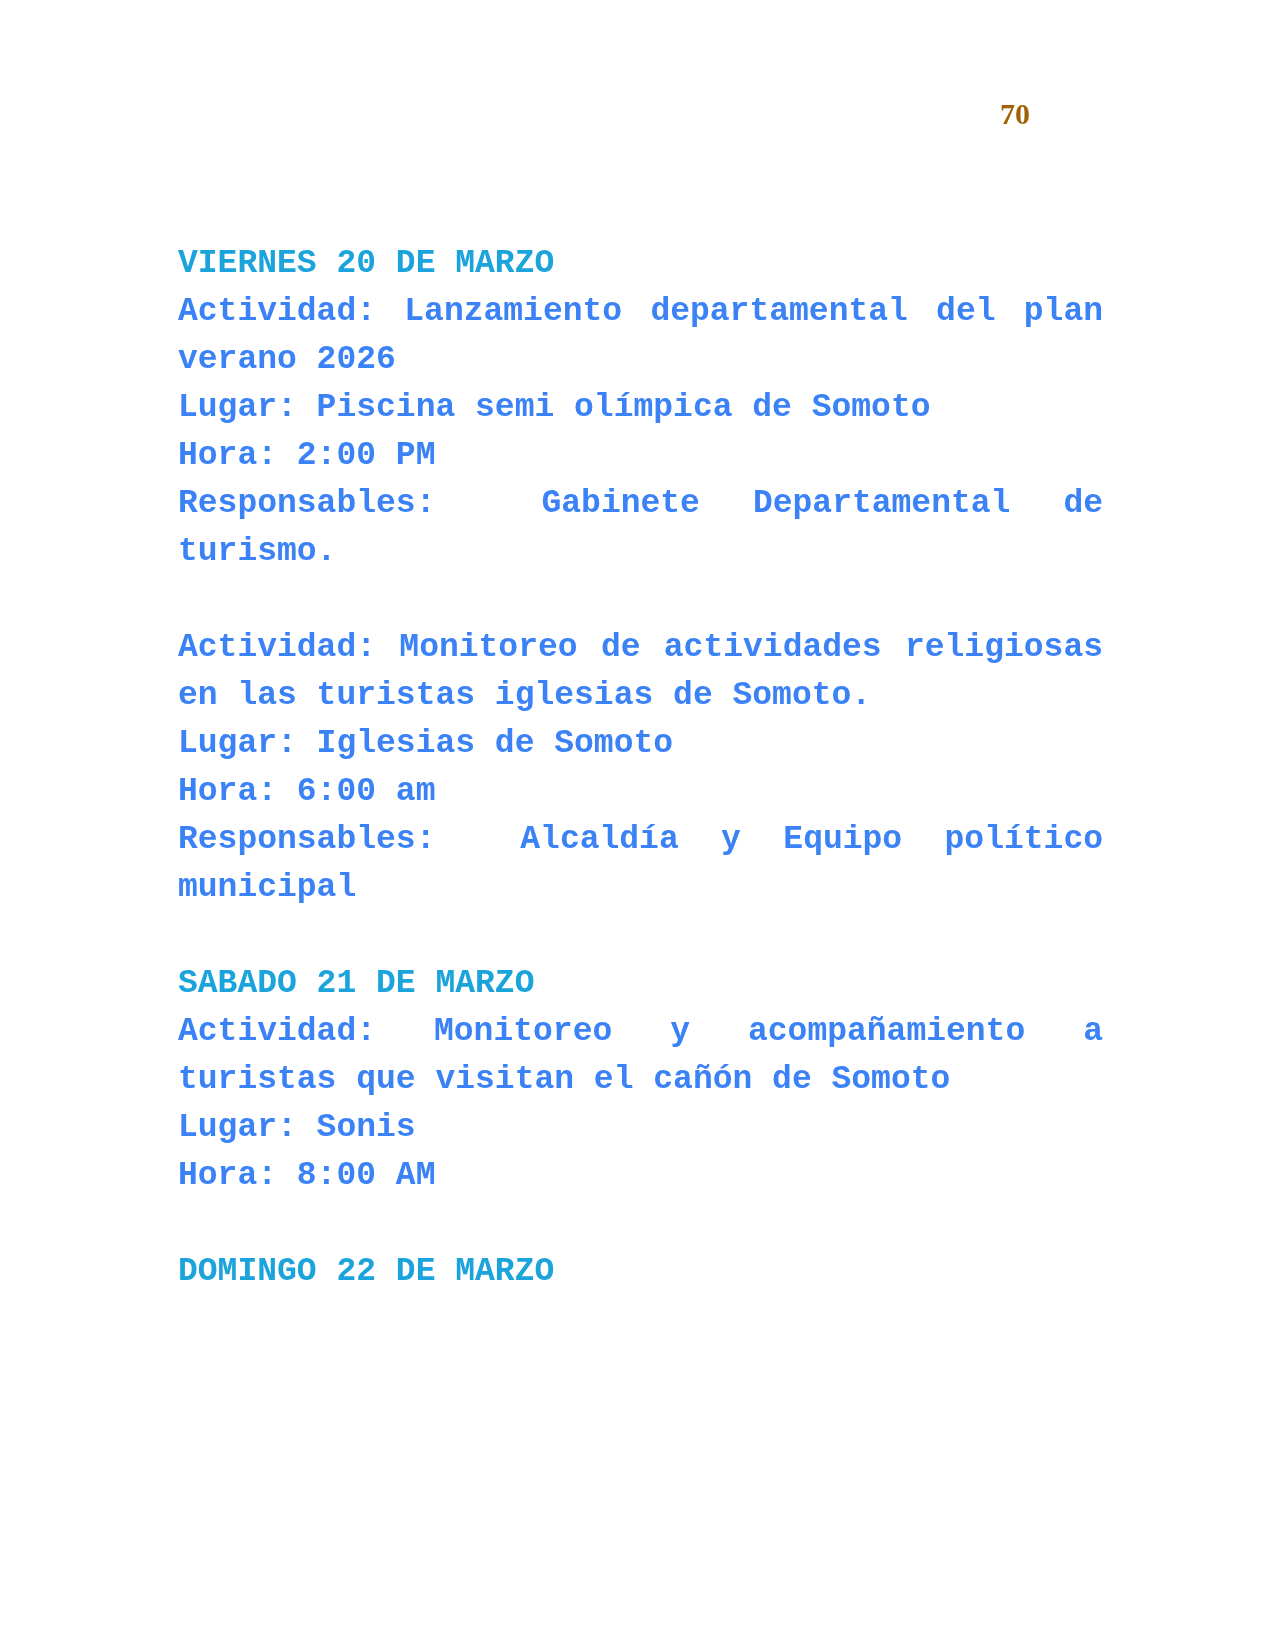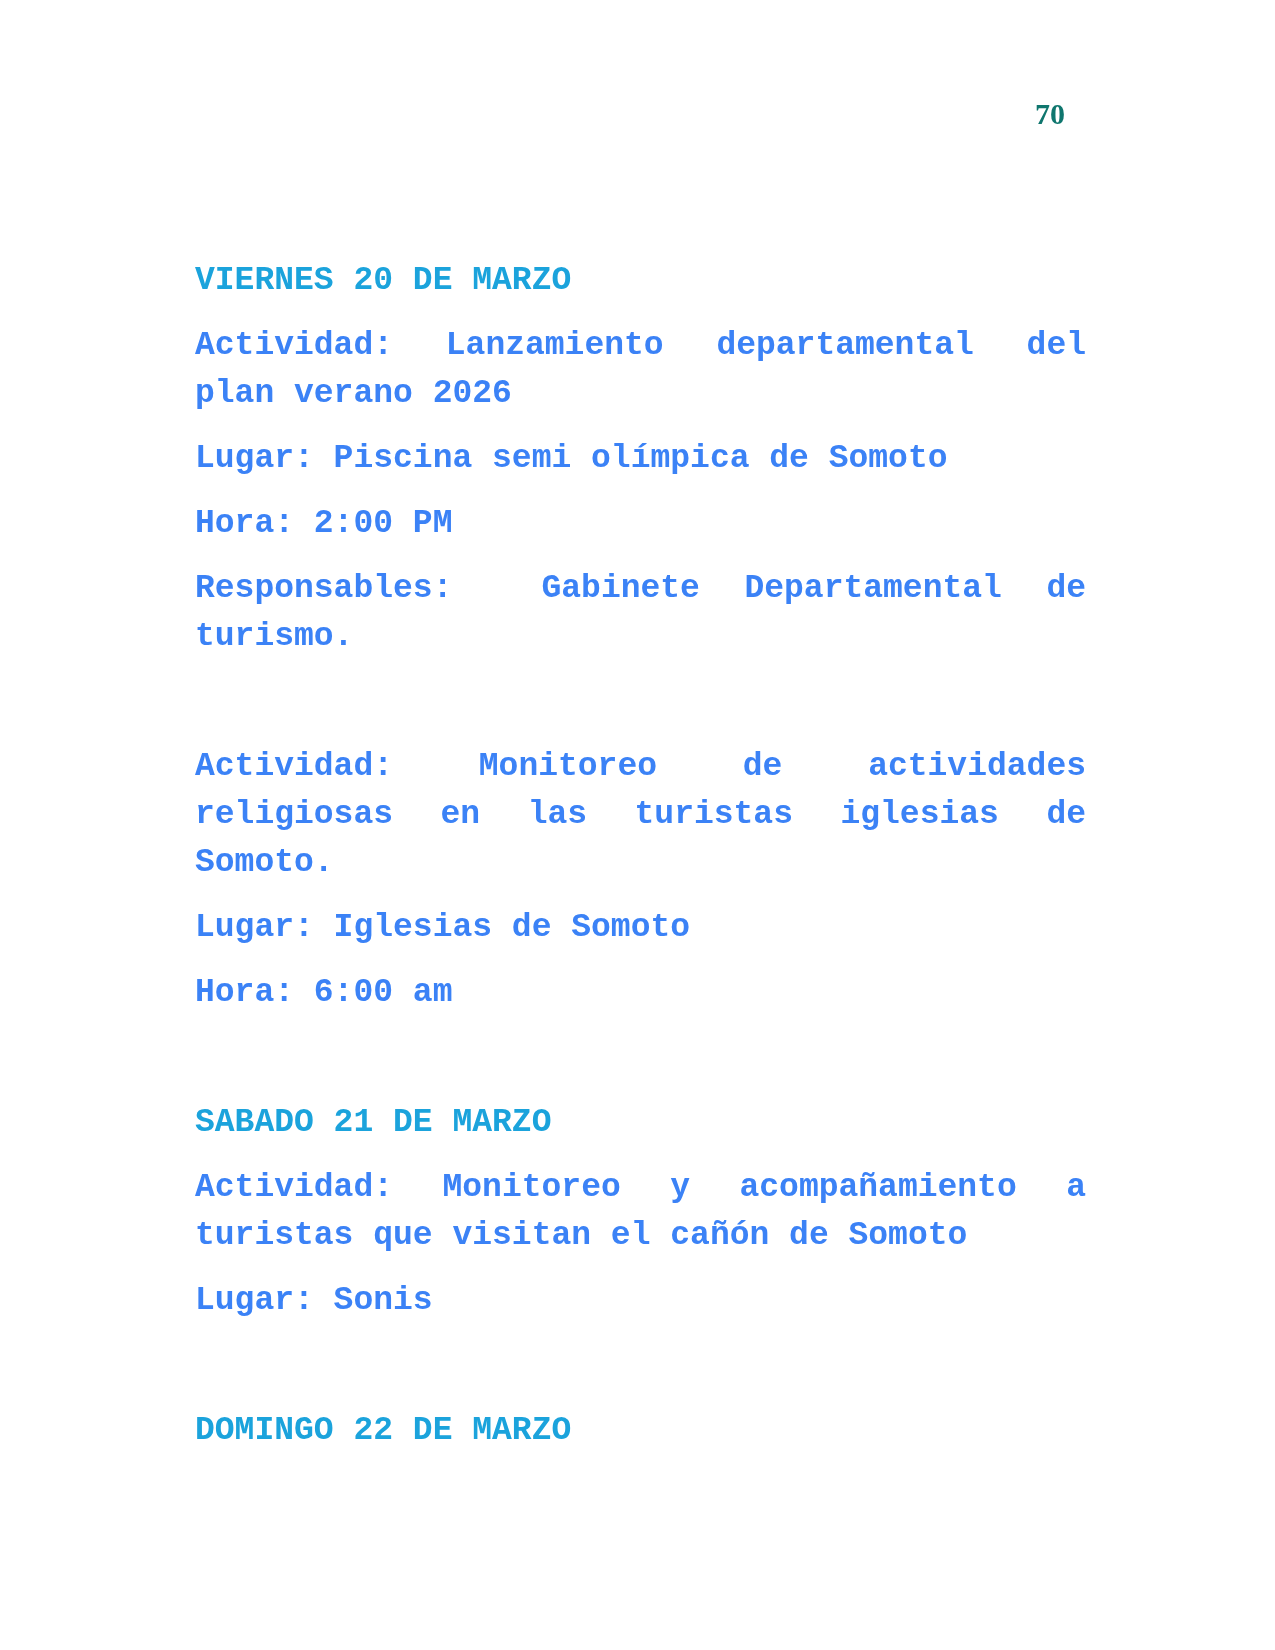--- a/index.html
+++ b/index.html
@@ -18,35 +18,35 @@
   .page {
     position: absolute;
     inset: 0;
     background: #ffffff;
   }
   .page-number {
     position: absolute;
     top: 98px;
     left: 1000px;
     width: 100px;
-    text-align: center;
+    text-align: left;
     font-family: "Liberation Serif", "DejaVu Serif", serif;
     font-weight: bold;
     font-size: 30px;
     line-height: 32px;
-    color: #0f766e;
+    color: #a16207;
   }
   .content {
     position: absolute;
     top: 240px;
     left: 178px;
     width: 925px;
   }
   .content p {
-    margin: 17px;
+    margin: 0;
     padding: 0;
     font-size: 33px;
     line-height: 48px;
     font-weight: bold;
     letter-spacing: 0;
     word-spacing: 0;
   }
   .body-line {
     color: #3b82f6;
     text-align: justify;
@@ -79,29 +79,31 @@
     <p class="body-line">Responsables:&nbsp; Gabinete Departamental de turismo.</p>
 
     <div class="spacer"></div>
 
     <p class="body-line">Actividad: Monitoreo de actividades religiosas en las turistas iglesias de Somoto.</p>
 
     <p class="body-line">Lugar: Iglesias de Somoto</p>
 
     <p class="body-line">Hora: 6:00 am</p>
 
+    <p class="body-line">Responsables:&nbsp; Alcaldía y Equipo político municipal</p>
 
     <div class="spacer"></div>
 
     <p class="day-heading">SABADO 21 DE MARZO</p>
 
     <p class="body-line">Actividad: Monitoreo y acompañamiento a turistas que visitan el cañón de Somoto</p>
 
     <p class="body-line">Lugar: Sonis</p>
 
+    <p class="body-line">Hora: 8:00 AM</p>
 
 
     <div class="spacer"></div>
 
     <p class="day-heading">DOMINGO 22 DE MARZO</p>
 
   </div>
 </div>
 
 </body></html>

